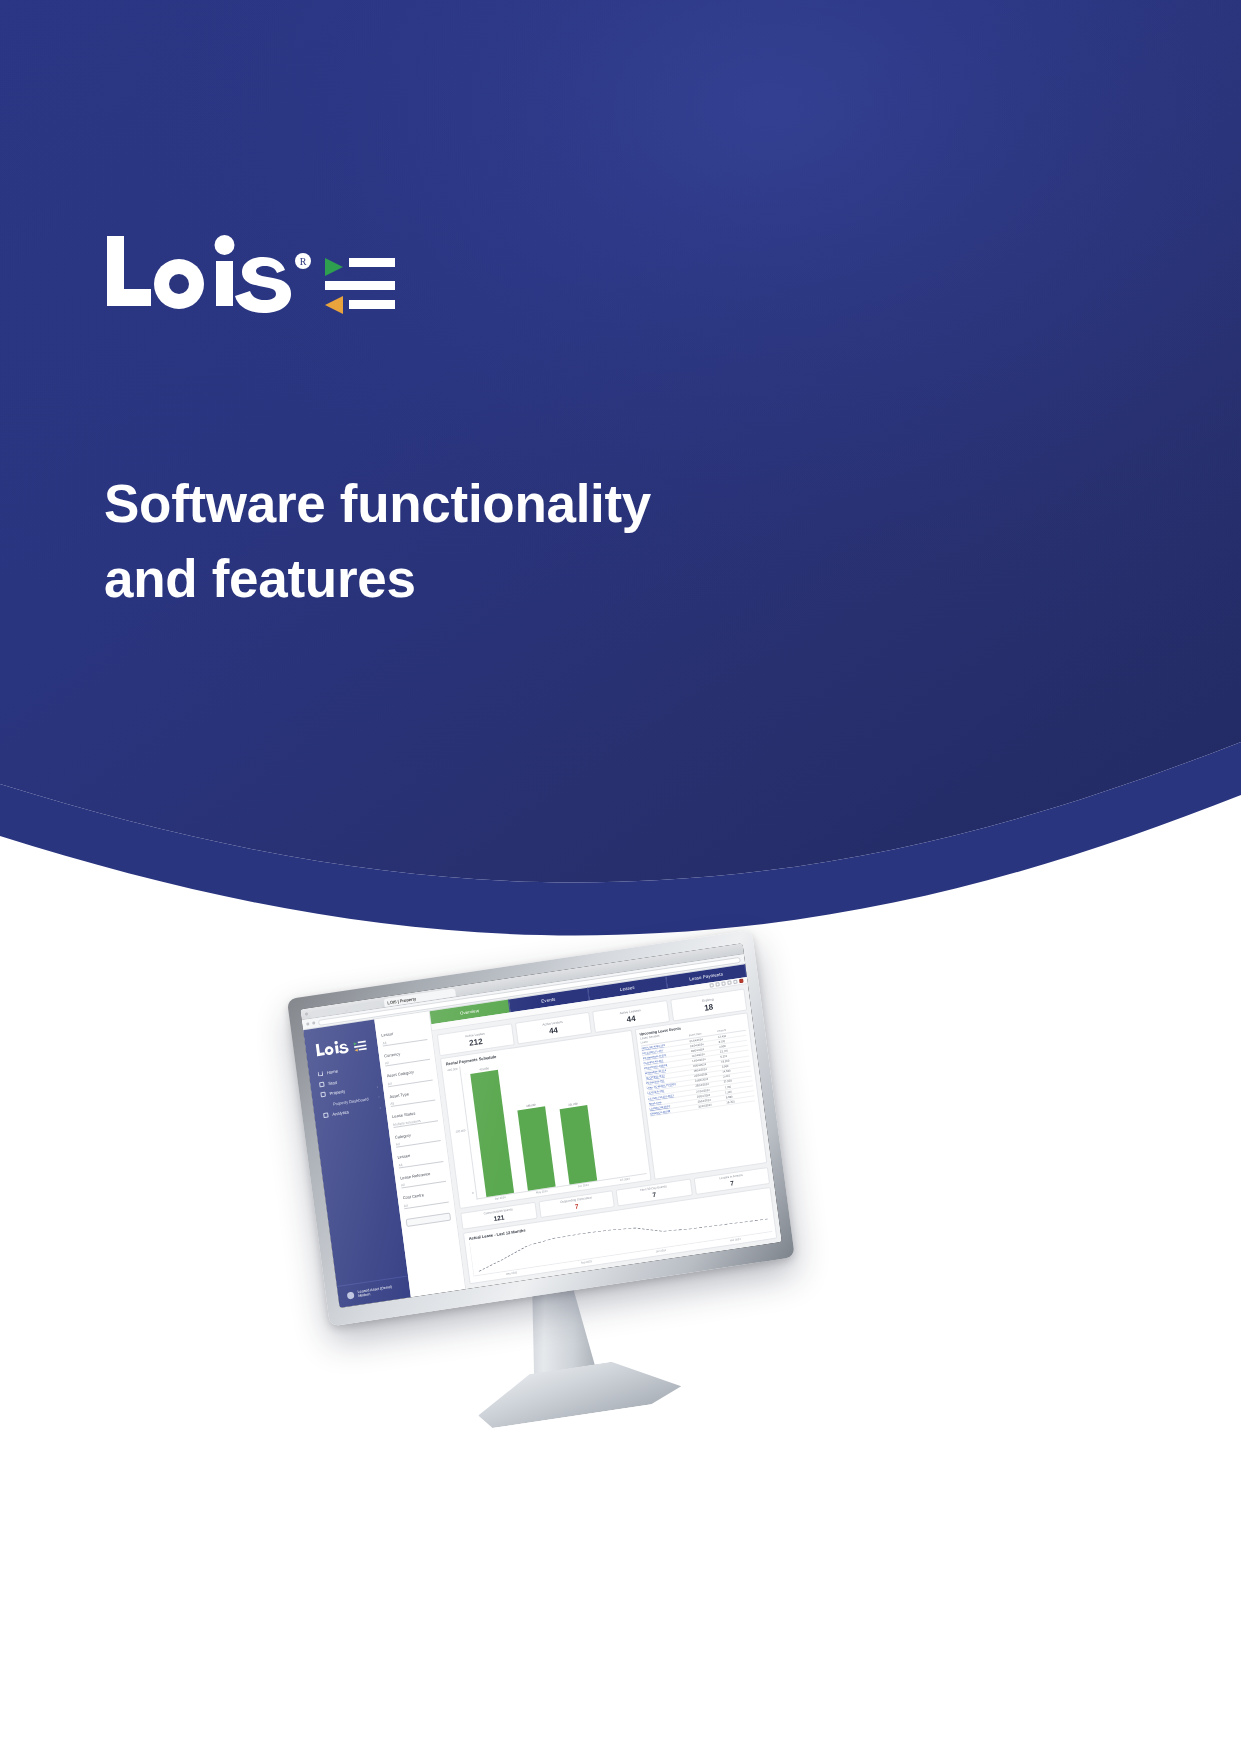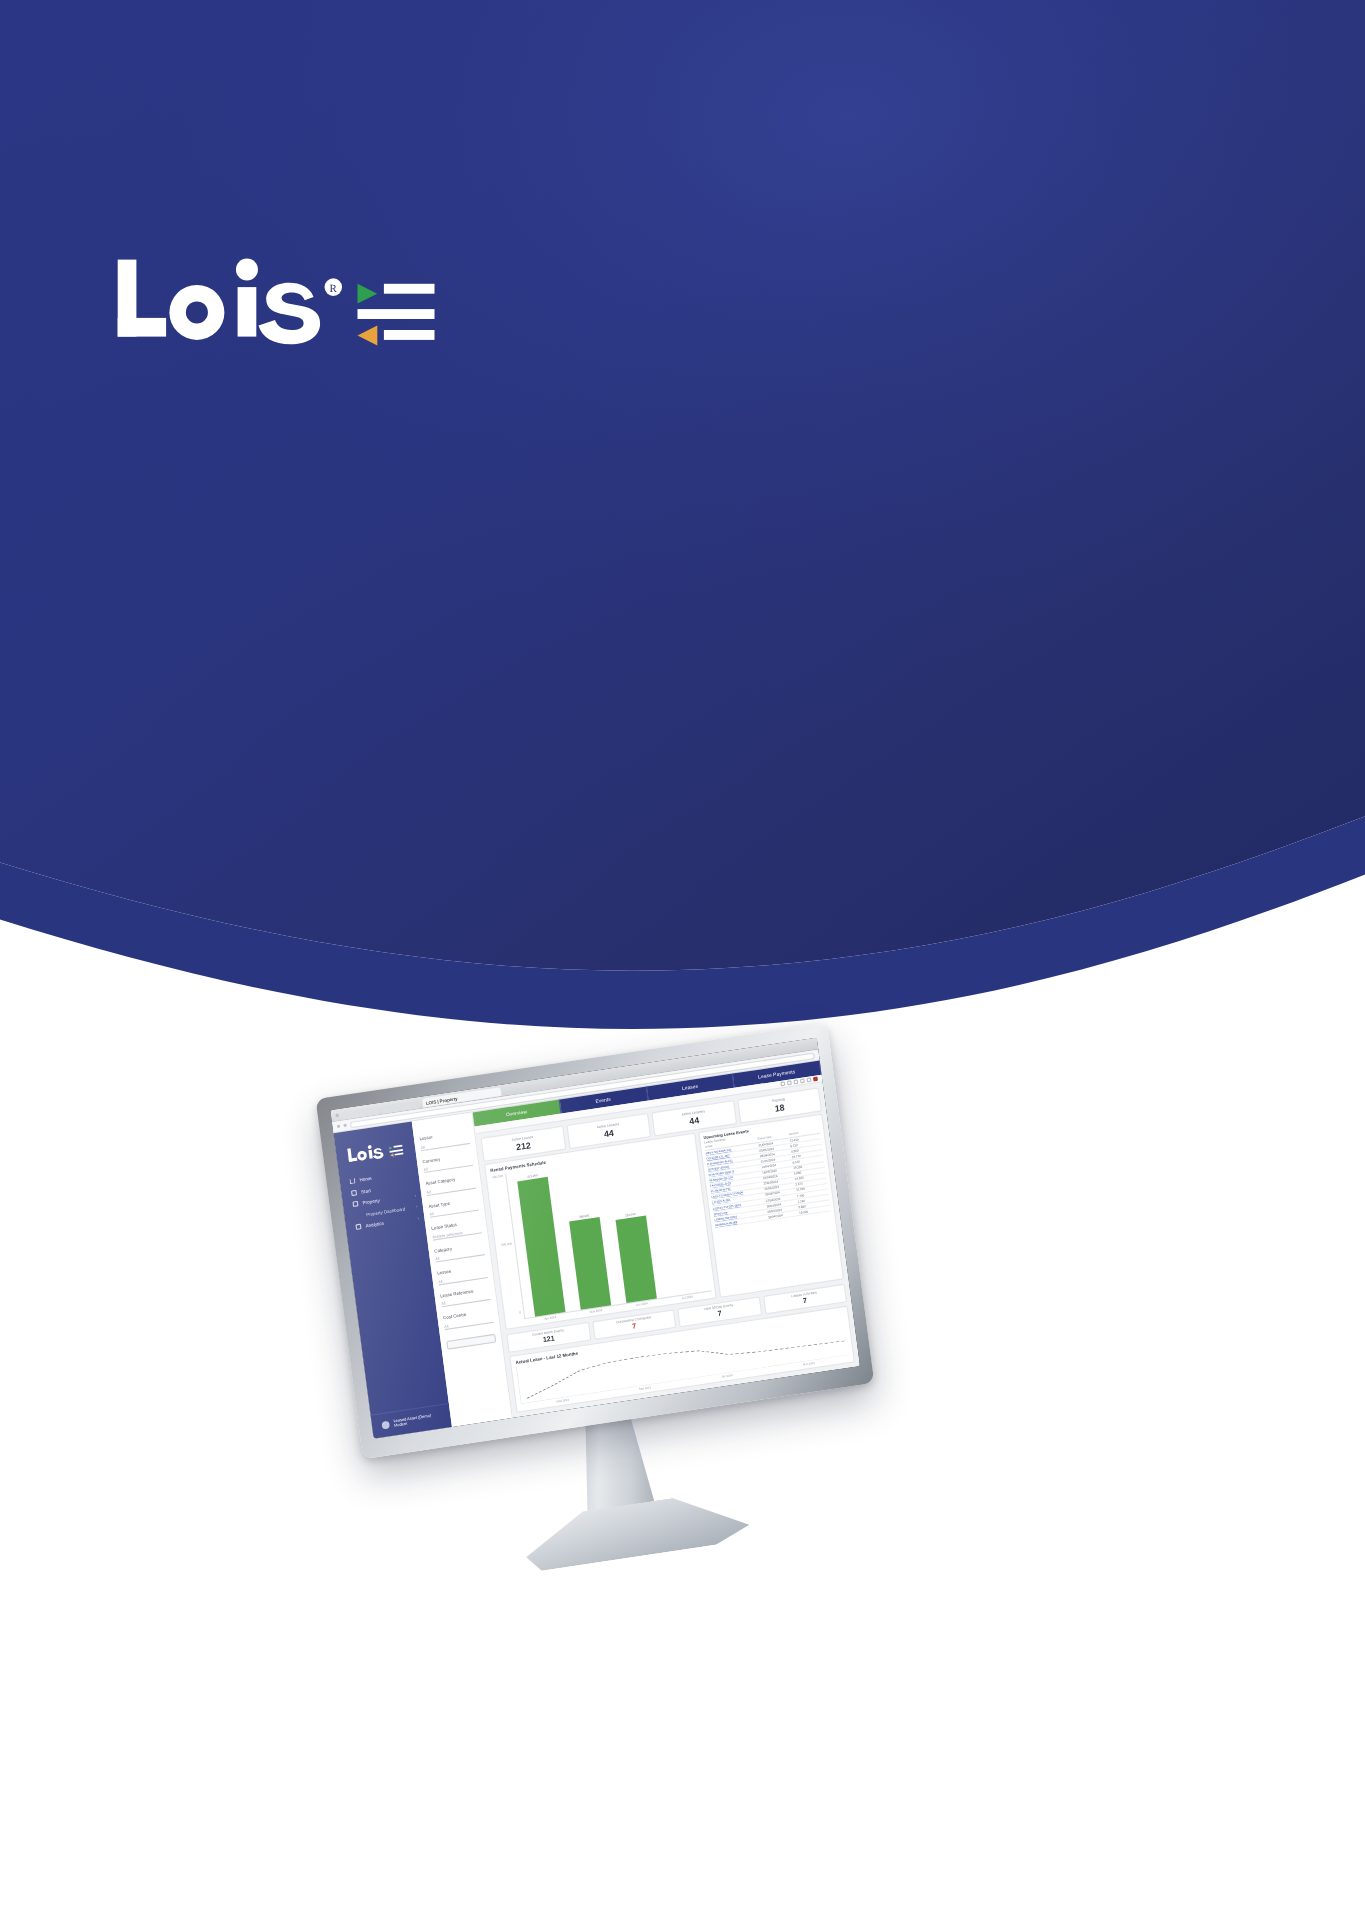--- a/index.html
+++ b/index.html
@@ -307,20 +307,24 @@
 
       <polygon points="222,30 240,39 222,48" fill="#2e9e4f"></polygon>
       <rect x="246" y="30" width="46" height="9" fill="#ffffff"></rect>
       <rect x="222" y="53" width="70" height="9" fill="#ffffff"></rect>
 
       <polygon points="240,68 222,77 240,86" fill="#e8a33d"></polygon>
       <rect x="246" y="72" width="46" height="9" fill="#ffffff"></rect>
     </svg>
   </div>
 
+  <h1 class="title">
+    <span class="line">Software functionality</span>
+    <span class="line">and features</span>
+  </h1>
 
   <div class="footer-space"></div>
 
   <div class="monitor">
 
     <div class="stand">
       <div class="neck"></div>
       <div class="base"></div>
     </div>
 

